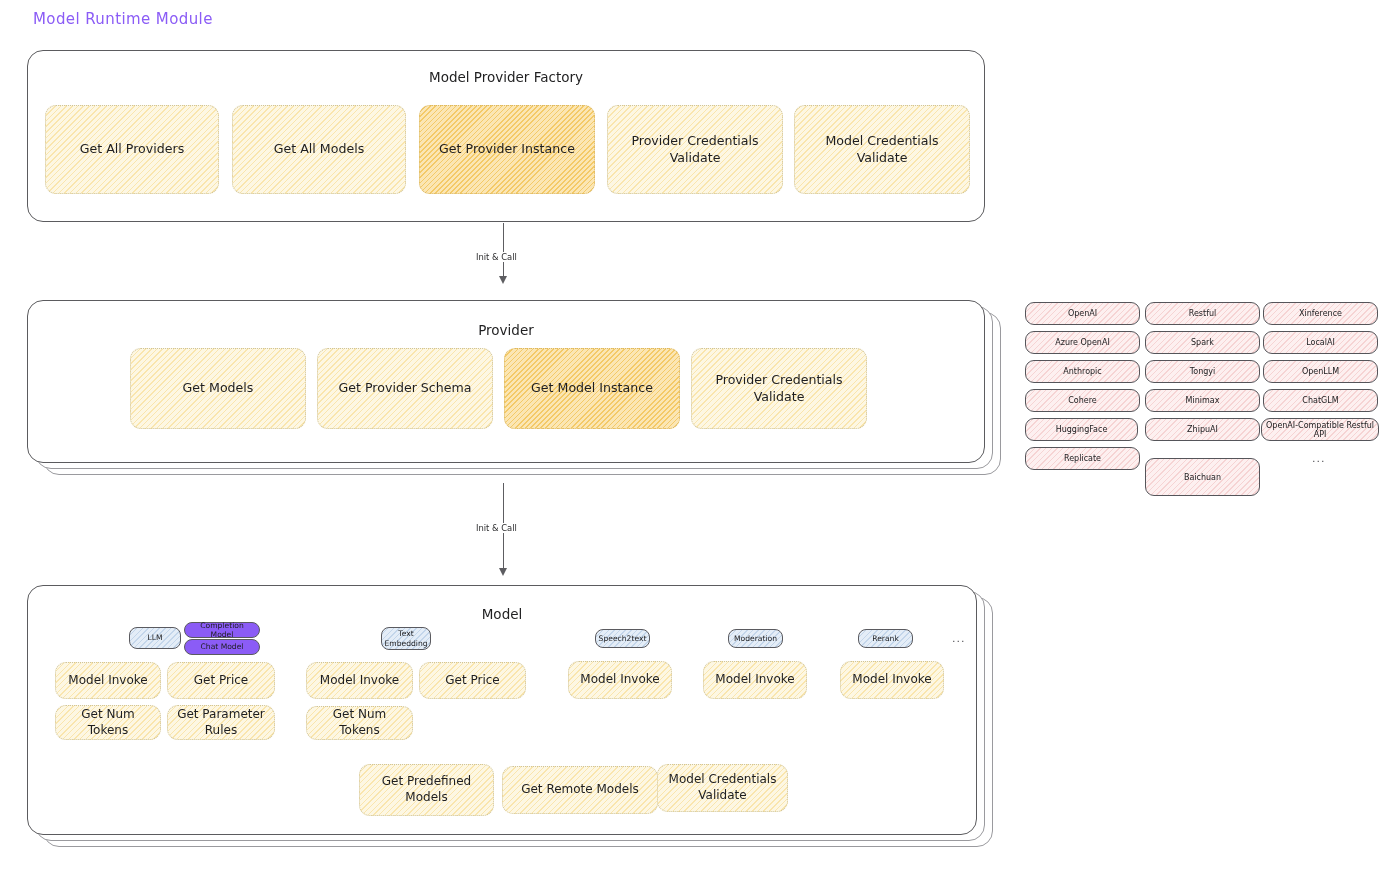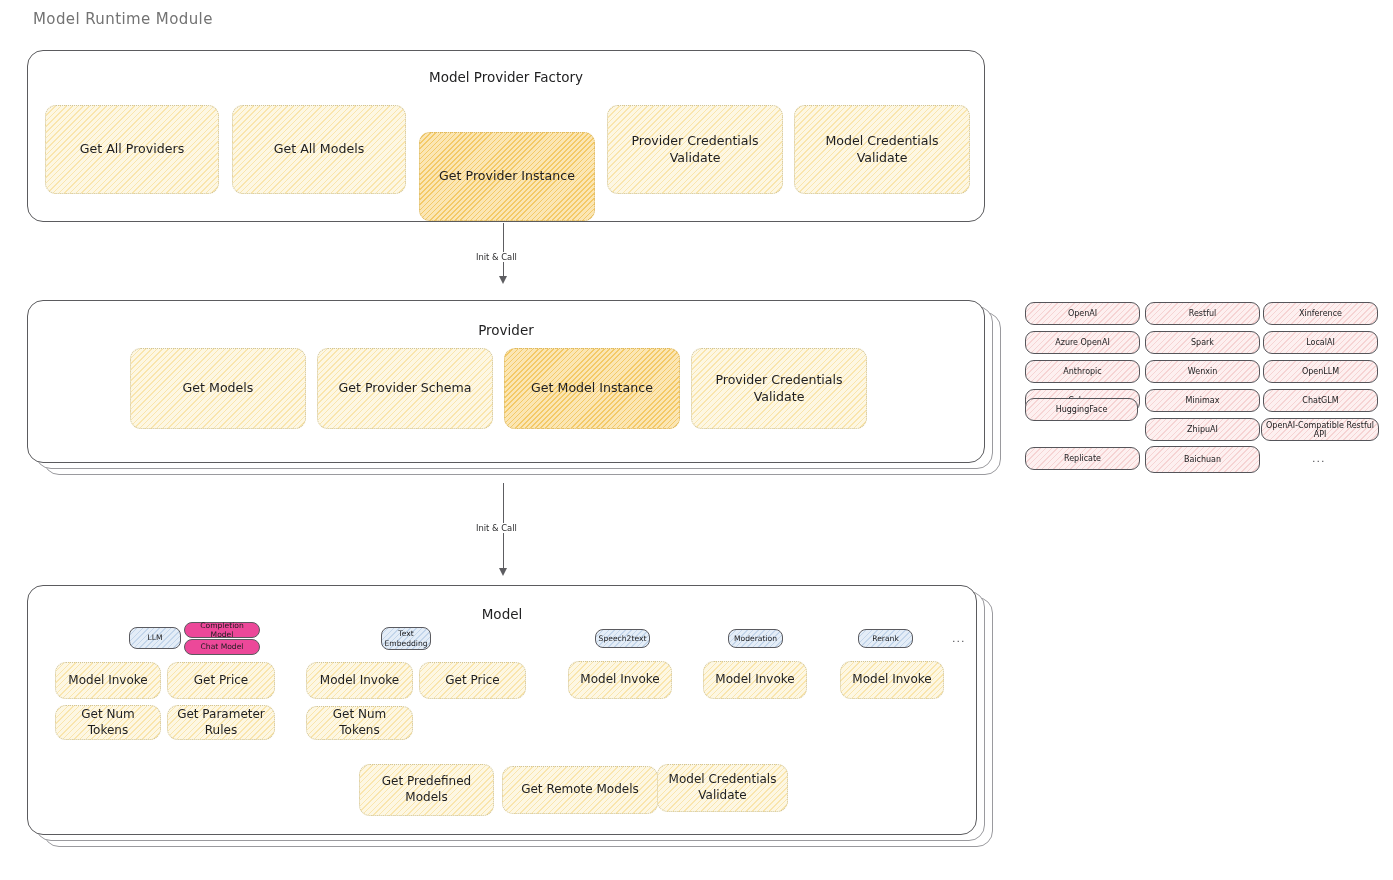--- a/index.html
+++ b/index.html
@@ -8,21 +8,21 @@
     background:#ffffff;
     font-family:"DejaVu Sans", sans-serif;
     color:#1f1f20;
     overflow:hidden;
     position:relative;
   }
   .canvas{position:absolute;inset:0;}
 
   #page-title{
     position:absolute;left:33px;top:10px;
-    font-size:15px;letter-spacing:.4px;color:#737373;
+    font-size:15px;letter-spacing:.4px;color:#8b5cf6;
   }
 
   
   .outer{
     position:absolute;
     box-sizing:border-box;
     border:1.1px solid #5b5b5e;
     border-radius:16px;
     background:#ffffff;
   }
@@ -83,21 +83,21 @@
     border:1.1px solid #5a5a5f;
     border-radius:8px;
     background-color:#e4edf7;
     background-image:repeating-linear-gradient(
         -45deg, rgba(120,160,205,.30) 0 1px, rgba(0,0,0,0) 1px 4px);
     display:flex;align-items:center;justify-content:center;
     font-size:7.6px;line-height:1.25;text-align:center;color:#1d1d1f;
     padding:1px 3px;
   }
   .badge.white{
-    background-color:#ec4899;
+    background-color:#8b5cf6;
     background-image:none;
   }
 
   
   .arrowline{
     position:absolute;width:0;
     border-left:1.1px solid #5d5d61;
   }
   .arrowhead{
     position:absolute;width:0;height:0;
@@ -119,21 +119,21 @@
 <div class="canvas">
 
   <div id="page-title">Model Runtime Module</div>
 
   <div class="outer" style="left:27px;top:50px;width:958px;height:172px;">
     <div class="outer-title">Model Provider Factory</div>
   </div>
 
   <div class="fn" style="left:45px;top:105px;width:174px;height:89px;">Get All Providers</div>
   <div class="fn" style="left:232px;top:105px;width:174px;height:89px;">Get All Models</div>
-  <div class="fn hl" style="left:419px;top:105px;width:176px;height:89px;margin-top:27px;">Get Provider Instance</div>
+  <div class="fn hl" style="left:419px;top:105px;width:176px;height:89px;">Get Provider Instance</div>
   <div class="fn" style="left:607px;top:105px;width:176px;height:89px;">Provider Credentials Validate</div>
   <div class="fn" style="left:794px;top:105px;width:176px;height:89px;">Model Credentials Validate</div>
 
   <div class="arrowline" style="left:503px;top:223px;height:56px;"></div>
   <div class="arrowhead" style="left:499px;top:276px;"></div>
   <div class="arrowlabel" style="left:472px;top:252px;">Init &amp; Call</div>
 
   <div class="stack" style="left:43px;top:312px;width:958px;height:163px;"></div>
   <div class="stack" style="left:35px;top:306px;width:958px;height:163px;"></div>
   <div class="outer" style="left:27px;top:300px;width:958px;height:163px;z-index:1;">
@@ -142,29 +142,29 @@
 
   <div class="fn" style="left:130px;top:348px;width:176px;height:81px;z-index:2;">Get Models</div>
   <div class="fn hl" style="left:504px;top:348px;width:176px;height:81px;z-index:2;">Get Model Instance</div>
   <div class="fn" style="left:317px;top:348px;width:176px;height:81px;z-index:2;">Get Provider Schema</div>
   <div class="fn" style="left:691px;top:348px;width:176px;height:81px;z-index:2;">Provider Credentials Validate</div>
 
   <div class="chip" style="left:1025px;top:302px;width:115px;height:23px;">OpenAI</div>
   <div class="chip" style="left:1025px;top:331px;width:115px;height:23px;">Azure OpenAI</div>
   <div class="chip" style="left:1025px;top:360px;width:115px;height:23px;">Anthropic</div>
   <div class="chip" style="left:1025px;top:389px;width:115px;height:23px;">Cohere</div>
-  <div class="chip" style="left:1025px;top:398px;width:113px;height:23px;">HuggingFace</div>
+  <div class="chip" style="left:1025px;top:418px;width:113px;height:23px;">HuggingFace</div>
   <div class="chip" style="left:1025px;top:447px;width:115px;height:23px;">Replicate</div>
 
   <div class="chip" style="left:1145px;top:302px;width:115px;height:23px;">Restful</div>
   <div class="chip" style="left:1145px;top:331px;width:115px;height:23px;">Spark</div>
-  <div class="chip" style="left:1145px;top:360px;width:115px;height:23px;">Wenxin</div>
+  <div class="chip" style="left:1145px;top:360px;width:115px;height:23px;">Tongyi</div>
   <div class="chip" style="left:1145px;top:389px;width:115px;height:23px;">Minimax</div>
   <div class="chip" style="left:1145px;top:418px;width:115px;height:23px;">ZhipuAI</div>
-  <div class="chip" style="left:1145px;top:446px;width:115px;height:27px;">Baichuan</div>
+  <div class="chip" style="left:1145px;top:458px;width:115px;height:38px;">Baichuan</div>
 
   <div class="chip" style="left:1263px;top:302px;width:115px;height:23px;">Xinference</div>
   <div class="chip" style="left:1263px;top:331px;width:115px;height:23px;">LocalAI</div>
   <div class="chip" style="left:1263px;top:360px;width:115px;height:23px;">OpenLLM</div>
   <div class="chip" style="left:1263px;top:389px;width:115px;height:23px;">ChatGLM</div>
   <div class="chip" style="left:1261px;top:418px;width:118px;height:23px;">OpenAI-Compatible Restful API</div>
   <div class="ellipsis" style="left:1312px;top:452px;">...</div>
 
   <div class="arrowline" style="left:503px;top:483px;height:88px;"></div>
   <div class="arrowhead" style="left:499px;top:568px;"></div>

